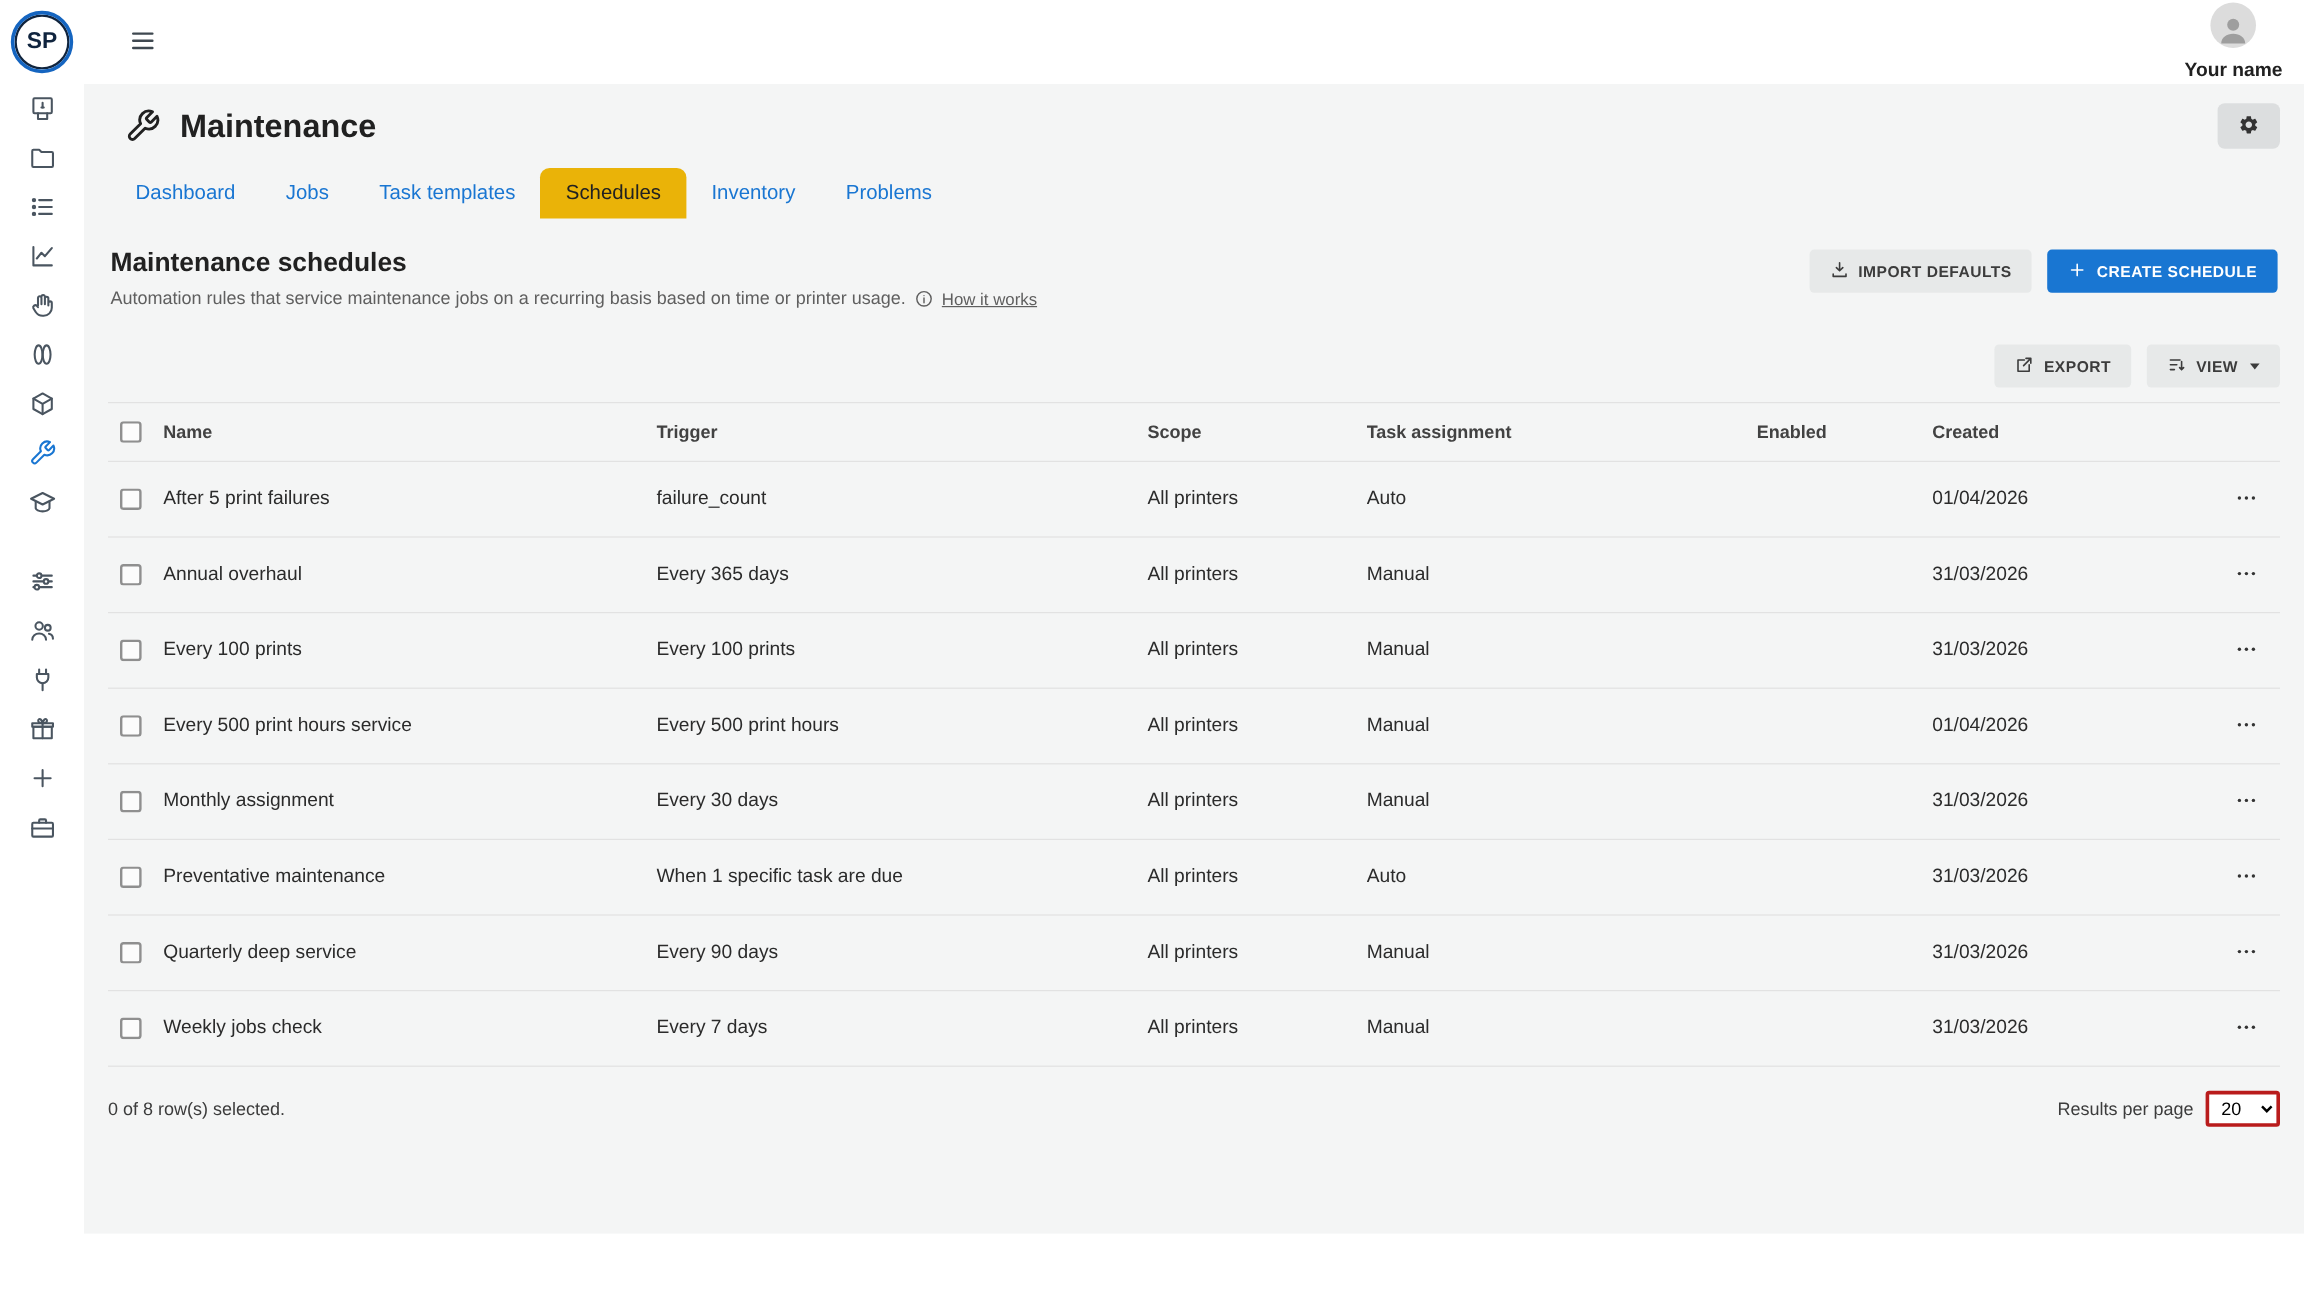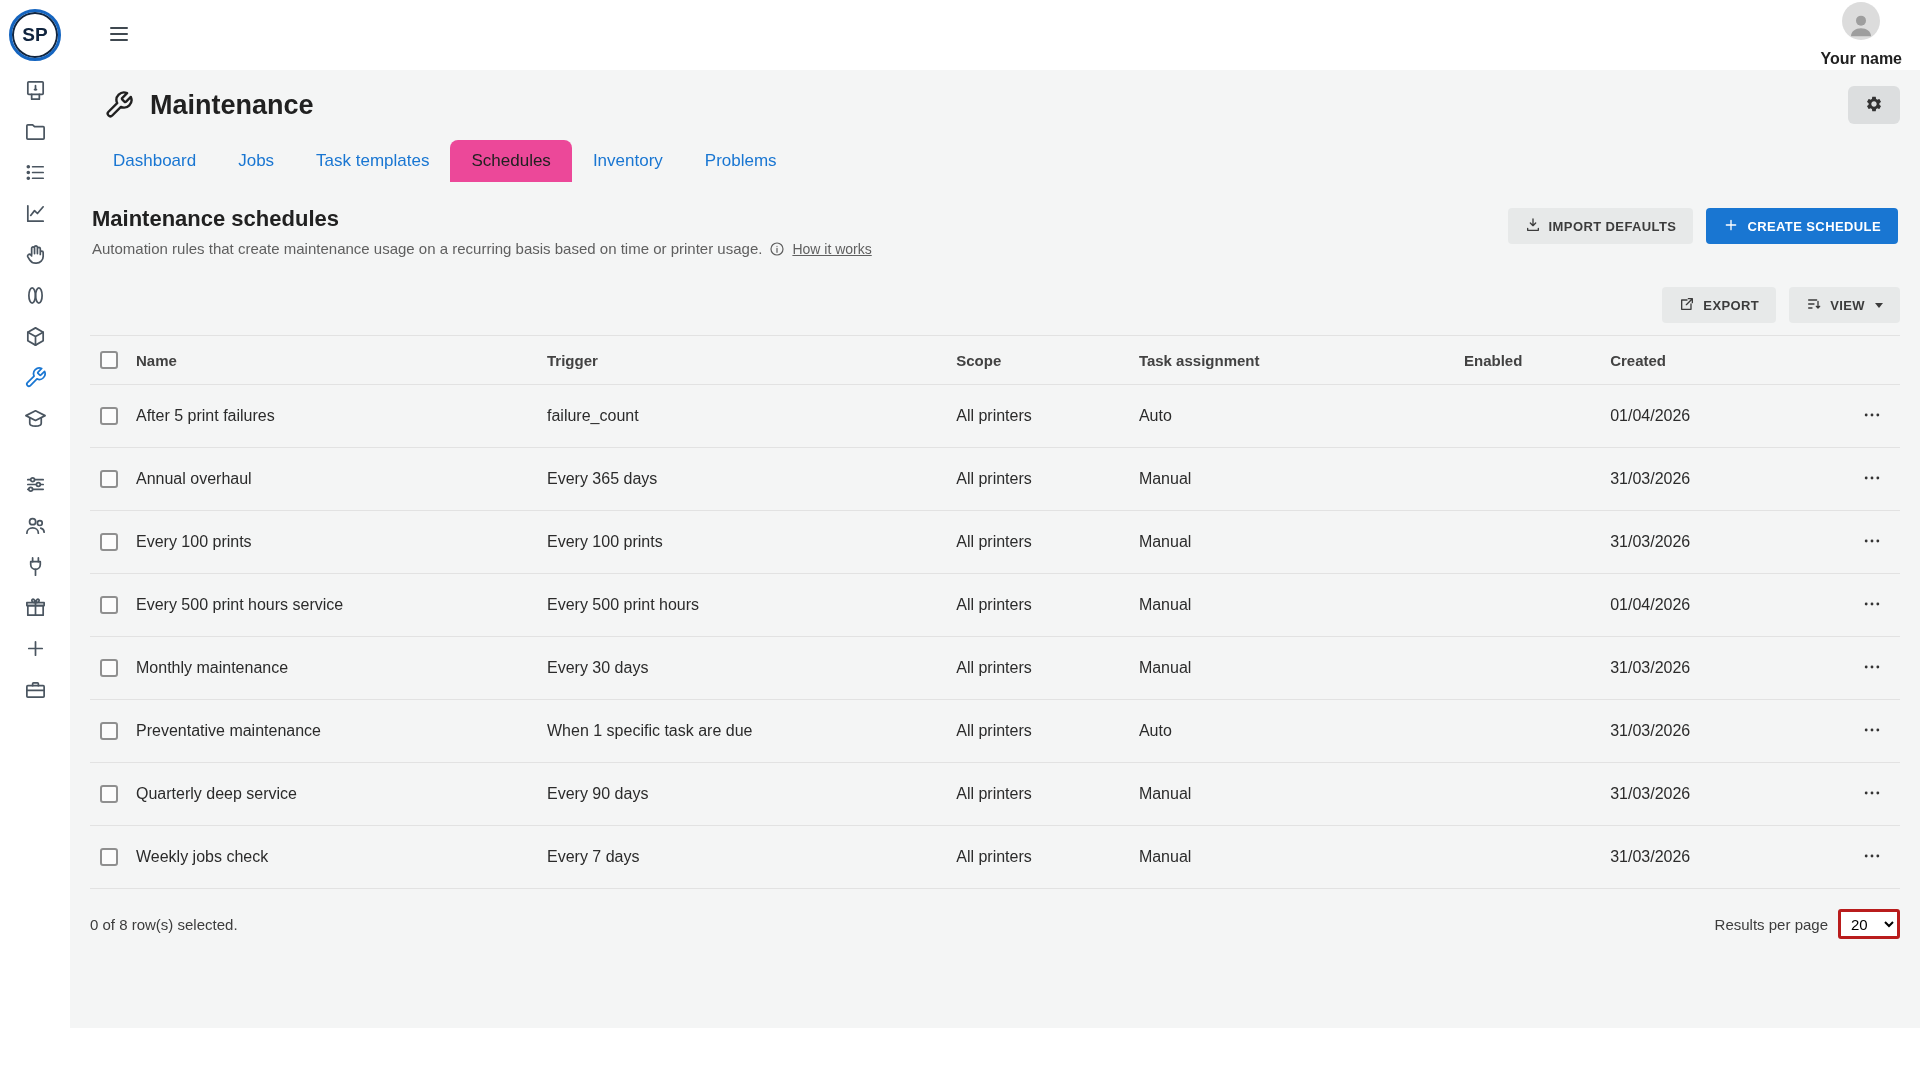--- a/index.html
+++ b/index.html
@@ -43,21 +43,21 @@
 
   
   .title-row { display: flex; align-items: center; gap: 16px; padding-left: 14px; }
   .title-row h1 { font-size: 27px; font-weight: bold; }
   .title-icon svg { width: 30px; height: 30px; color: #212121; display: block; }
   .gear-btn { margin-left: auto; width: 52px; height: 38px; border: none; border-radius: 6px; background: #dcdedf; color: #333; display: flex; align-items: center; justify-content: center; cursor: pointer; }
   .gear-btn svg { width: 18px; height: 18px; }
 
   .tabs { display: flex; margin-top: 16px; padding-left: 2px; }
   .tab { border: none; background: none; color: var(--accent); font-size: 17px; padding: 11px 21px; cursor: pointer; font-family: inherit; }
-  .tab.active { background: #ec4899; color: #212121; border-radius: 8px 8px 0 0; }
+  .tab.active { background: #eab308; color: #212121; border-radius: 8px 8px 0 0; }
 
   
   .section-head { display: flex; align-items: flex-start; margin-top: 24px; padding: 0 2px; }
   .section-head h2 { font-size: 22px; font-weight: bold; }
   .desc { margin-top: 8px; font-size: 15px; color: #5f5f5f; display: flex; align-items: center; gap: 7px; }
   .info-icon svg { width: 16px; height: 16px; display: block; color: #5f5f5f; }
   .how-link { color: #5f5f5f; text-decoration: underline; font-size: 14px; cursor: pointer; }
   .head-actions { margin-left: auto; display: flex; gap: 13px; margin-top: 2px; }
 
   .btn { height: 36px; padding: 0 17px; border: none; border-radius: 4px; font-family: inherit; font-size: 13px; font-weight: bold; letter-spacing: 0.4px; display: inline-flex; align-items: center; gap: 8px; cursor: pointer; color: #3c3c3c; background: #e7e9e9; white-space: nowrap; }
@@ -233,21 +233,21 @@
           <button class="tab">Task templates</button>
           <button class="tab active">Schedules</button>
           <button class="tab">Inventory</button>
           <button class="tab">Problems</button>
         </div>
 
       <div class="section-head">
         <div>
           <h2>Maintenance schedules</h2>
           <p class="desc">
-            <span>Automation rules that create maintenance usage on a recurring basis based on time or printer usage.</span>
+            <span>Automation rules that service maintenance jobs on a recurring basis based on time or printer usage.</span>
             <span class="info-icon">
               <svg viewBox="0 0 24 24" fill="none" stroke="currentColor" stroke-width="1.8" stroke-linecap="round">
                   <circle cx="12" cy="12" r="9"></circle>
                   <path d="M12 8v.01M12 11v6"></path>
                 </svg>
             </span>
             <a class="how-link">How it works</a>
           </p>
         </div>
         <div class="head-actions">
@@ -378,21 +378,21 @@
                       <circle cx="19" cy="12" r="1.7"></circle>
                     </svg></span>
       </button>
     </div>
   </div>
 
   <div class="trow">
     <div class="td cb">
       <input type="checkbox" style="">
     </div>
-    <div class="td">Monthly maintenance</div>
+    <div class="td">Monthly assignment</div>
     <div class="td">Every 30 days</div>
     <div class="td">All printers</div>
     <div class="td">Manual</div>
     <div class="td"></div>
     <div class="td">31/03/2026</div>
     <div class="td menu">
       <button class="row-menu">
         <span><svg viewBox="0 0 24 24" fill="currentColor">
                       <circle cx="5" cy="12" r="1.7"></circle>
                       <circle cx="12" cy="12" r="1.7"></circle>

